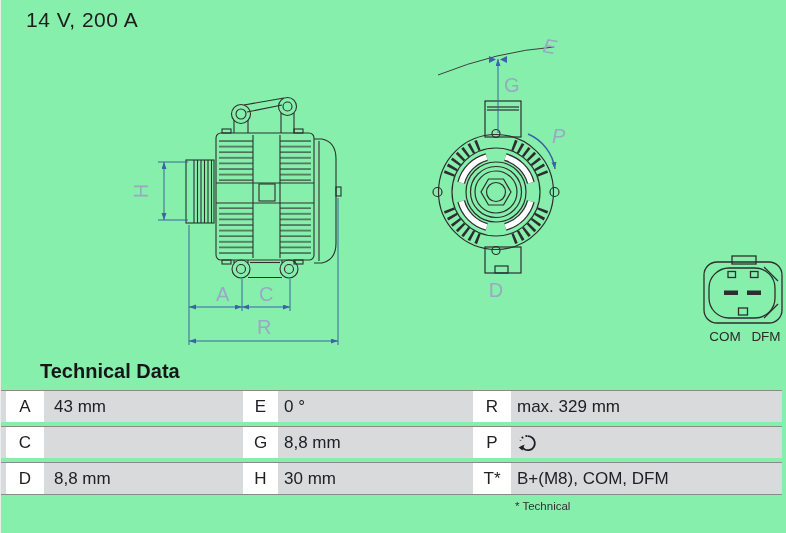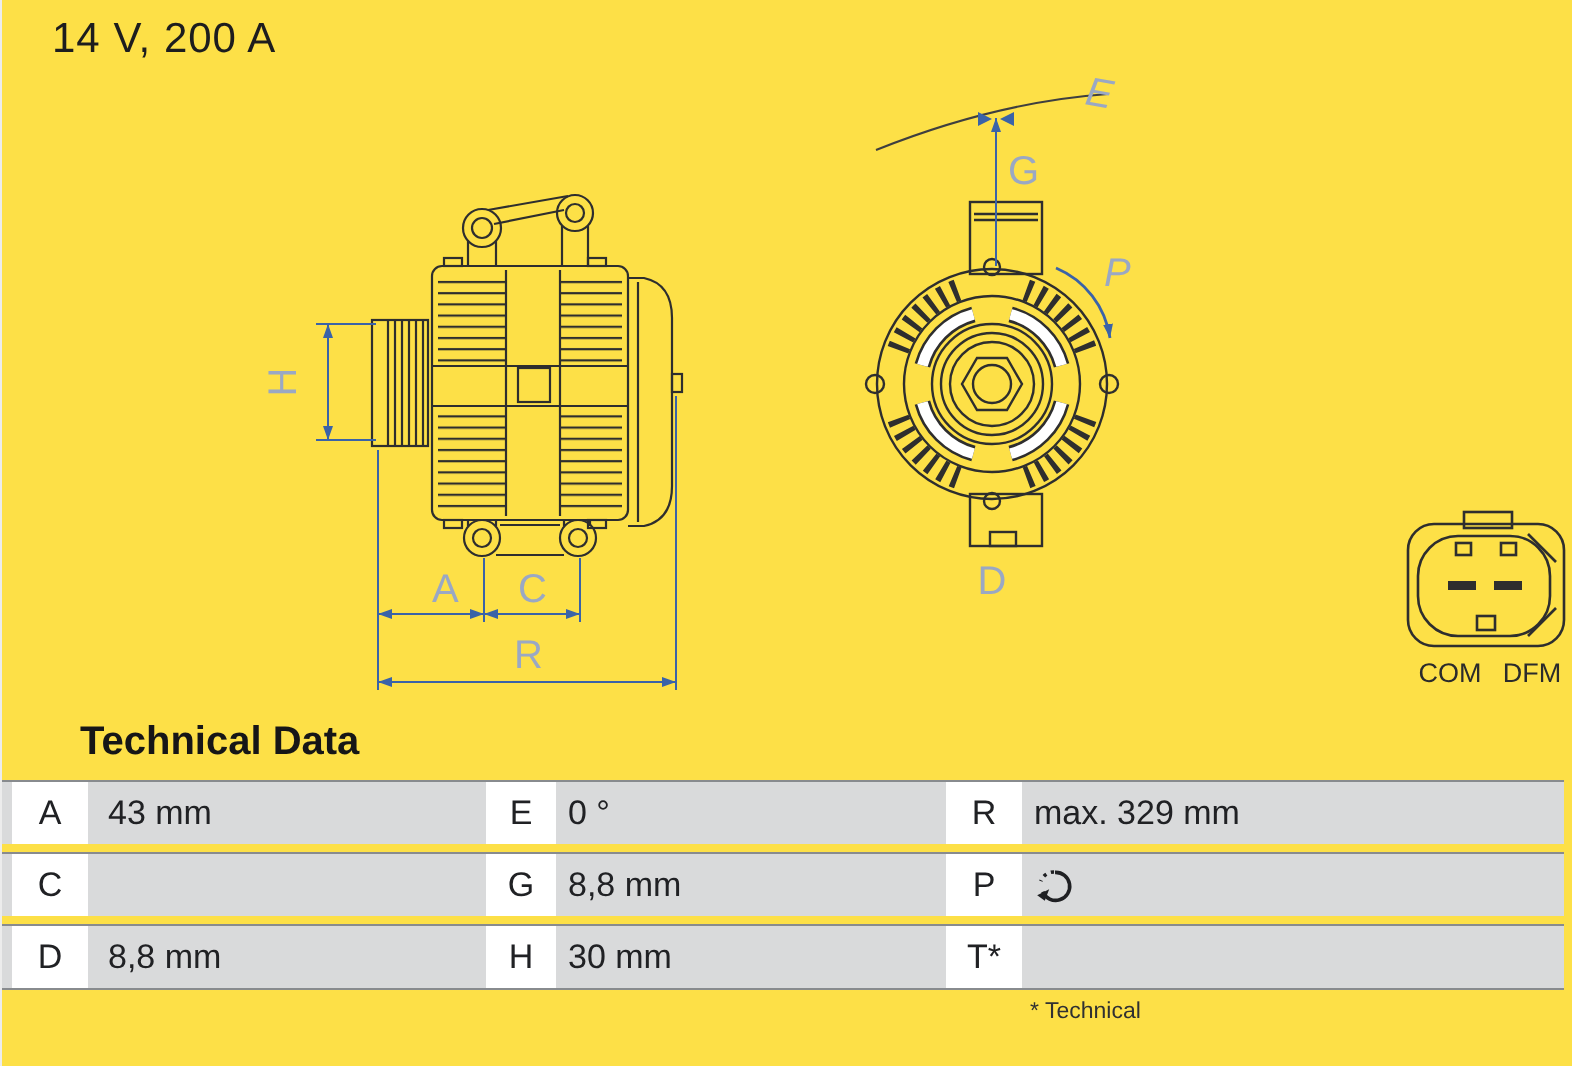--- a/index.html
+++ b/index.html
@@ -1,17 +1,17 @@
 <!DOCTYPE html>
 <html><head>
 <meta charset="utf-8">
 <style>
   html,body { margin:0; padding:0; background:#ffffff; }
   .page {
-    position:relative; width:786px; height:533px; background:#fde047;
+    position:relative; width:786px; height:533px; background:#86efac;
     font-family:"Liberation Sans", sans-serif; overflow:hidden;
     border-left:1px solid #ececec;
   }
   .main-title {
     position:absolute; left:25px; top:8px;
     font-size:21px; color:#1d1d1e; letter-spacing:0.5px;
   }
   .drawing-svg { position:absolute; left:0; top:0; }
 
   
@@ -258,20 +258,21 @@
           </svg>
         </span>
         <span class="lab lab1">C</span>
         <span class="lab lab2">G</span>
         <span class="lab lab3">P</span>
       </div>
 
       <div class="trow">
         <span class="val val1">8,8 mm</span>
         <span class="val val2">30 mm</span>
+        <span class="val val3">B+(M8), COM, DFM</span>
         <span class="lab lab1">D</span>
         <span class="lab lab2">H</span>
         <span class="lab lab3">T*</span>
       </div>
 
     </div>
 
     <div class="footnote">* Technical</div>
   </div>
 

